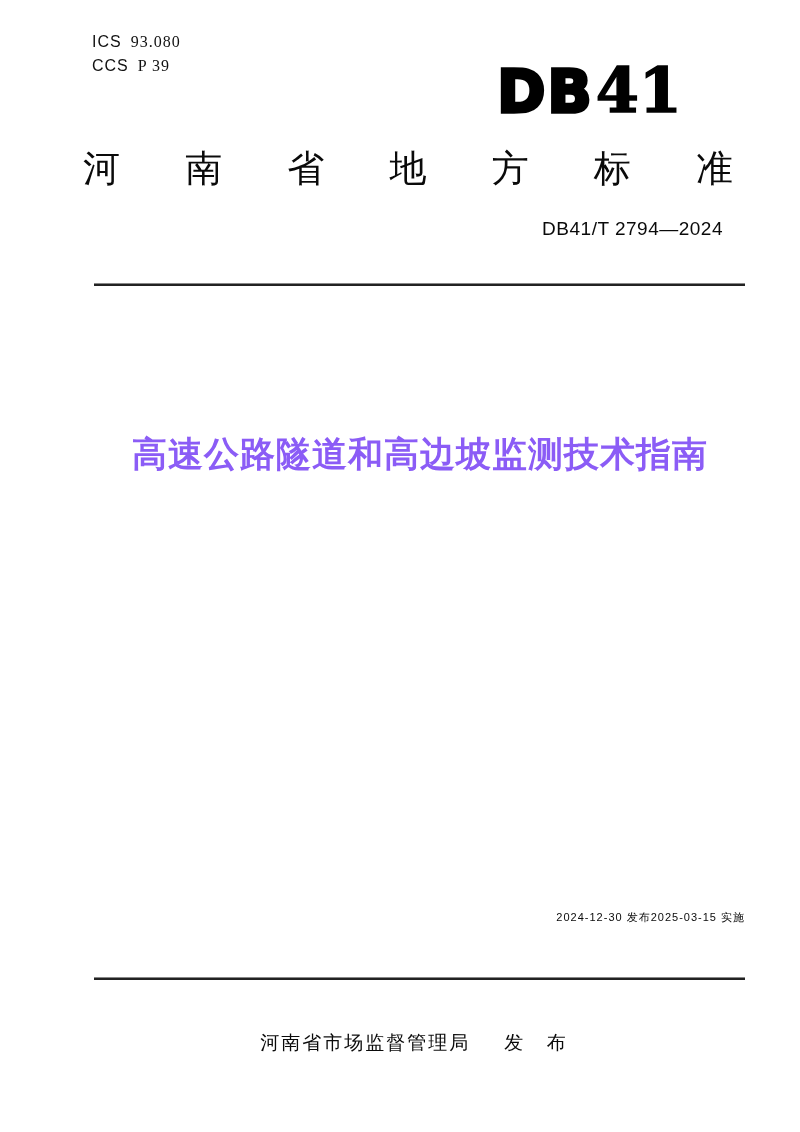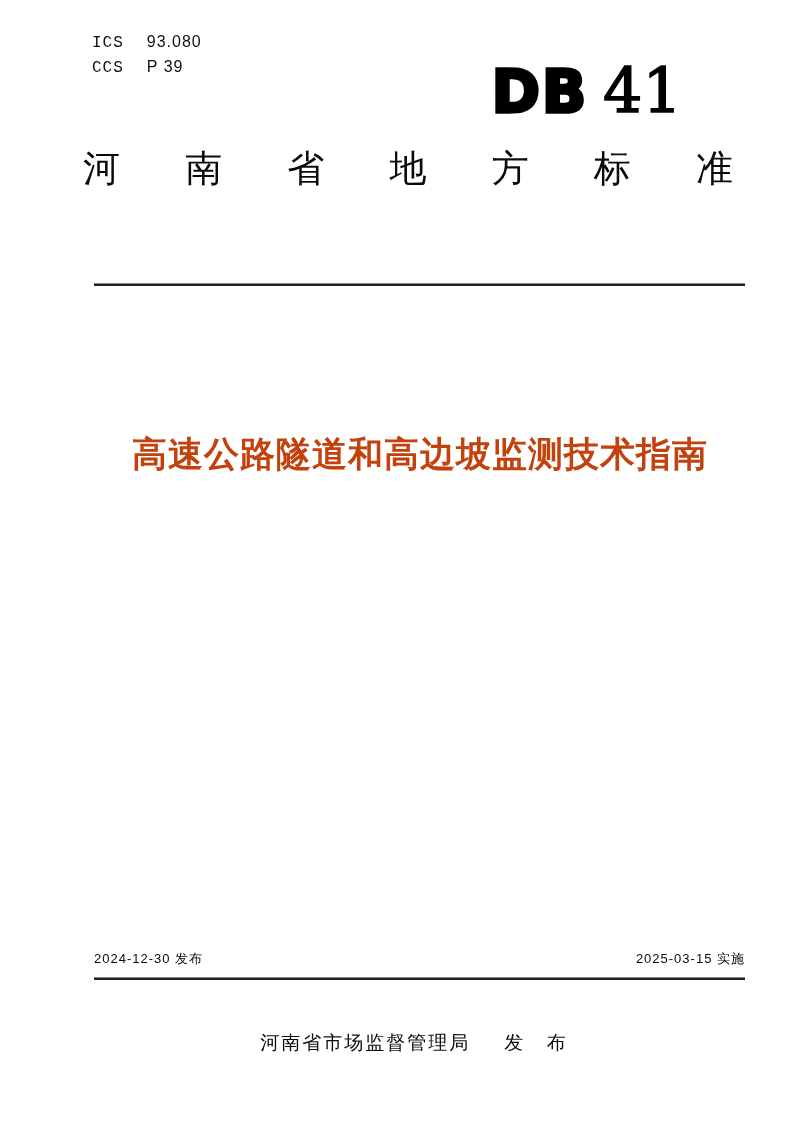--- a/index.html
+++ b/index.html
@@ -21,26 +21,26 @@
   .codes {
     position: absolute;
     left: 92px;
     top: 30px;
     font-size: 16px;
     line-height: 24px;
     color: #111;
   }
   .codes .code-line { white-space: nowrap; }
   .codes .code-label {
-    font-family: Liberation Mono, monospace;
+    font-family: Liberation Sans, sans-serif;
     letter-spacing: 1px;
   }
   .codes .code-value {
-    font-family: Liberation Sans, sans-serif;
-    margin-left: 23px;
+    font-family: Liberation Serif, serif;
+    margin-left: 9px;
     letter-spacing: 1px;
   }
 
   
   .db-logo {
     position: absolute;
     top: 60px;
     right: 118px;
     line-height: 1;
     white-space: nowrap;
@@ -49,26 +49,26 @@
     font-family: "DejaVu Sans", sans-serif;
     font-weight: bold;
     font-size: 58px;
     -webkit-text-stroke: 3.5px #000;
     letter-spacing: 2px;
     display: inline-block;
     transform: scaleY(1.02);
   }
   .db-logo .num-part {
     font-family: "DejaVu Serif", serif;
-    font-weight: normal;
+    font-weight: bold;
     font-size: 62px;
     -webkit-text-stroke: 1.5px #000;
     letter-spacing: 0px;
     display: inline-block;
-    margin-left: 15px;
+    margin-left: 2px;
   }
 
   
   .standard-type {
     position: absolute;
     left: 83px;
     top: 147px;
     width: 650px;
     display: flex;
     justify-content: space-between;
@@ -103,32 +103,32 @@
   .doc-title {
     position: absolute;
     left: 40px;
     right: 0;
     top: 431px;
     text-align: center;
     font-size: 35px;
     font-weight: bold;
     letter-spacing: 1px;
     white-space: nowrap;
-    color: #c2410c;
+    color: #8b5cf6;
   }
 
   
   .dates-row {
     position: absolute;
     left: 94px;
-    top: 950px;
+    top: 910px;
     width: 651px;
     display: flex;
-    justify-content: space-between;
-    font-size: 13px;
+    justify-content: flex-end;
+    font-size: 11px;
     letter-spacing: 1px;
     color: #0a0a0a;
   }
 
   
   .publisher-row {
     position: absolute;
     left: 0;
     right: 0;
     top: 1030px;
@@ -165,20 +165,21 @@
   <div class="standard-type">
       <span>河</span>
       <span>南</span>
       <span>省</span>
       <span>地</span>
       <span>方</span>
       <span>标</span>
       <span>准</span>
     </div>
 
+  <div class="doc-number">DB41/T 2794—2024</div>
 
   <div class="rule rule-top"></div>
 
   <div class="doc-title">高速公路隧道和高边坡监测技术指南</div>
 
   <div class="dates-row">
     <span>2024-12-30 发布</span>
     <span>2025-03-15 实施</span>
   </div>
 

